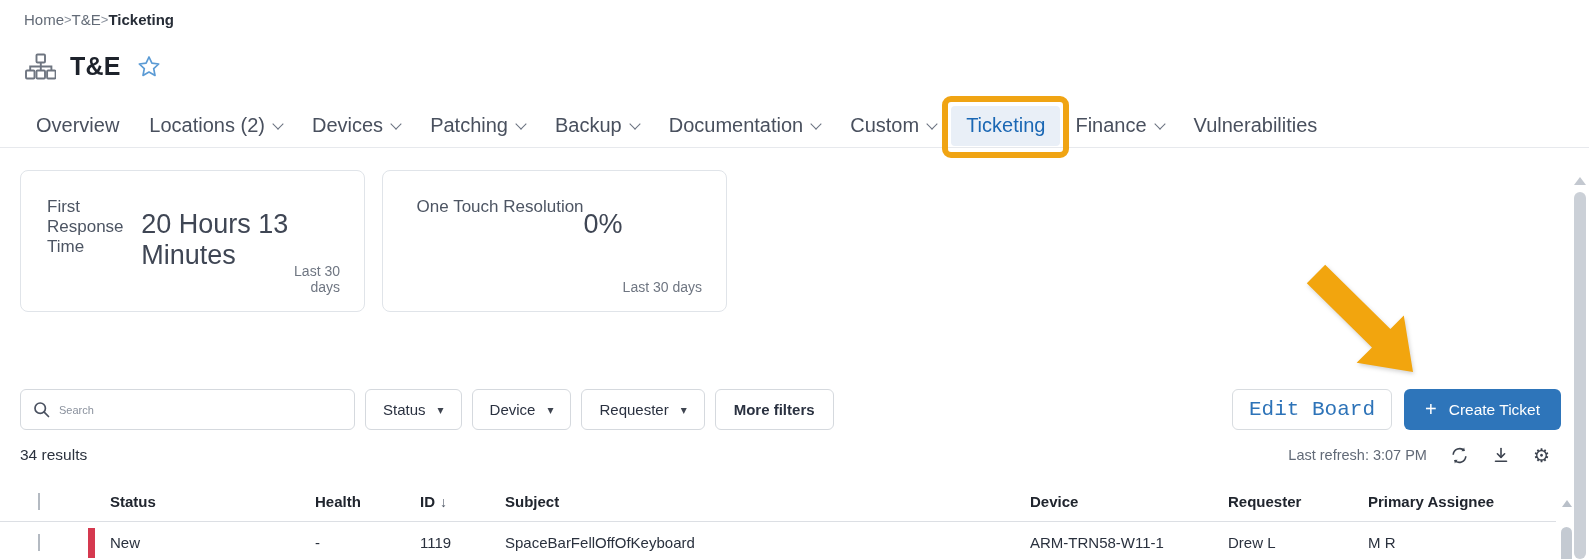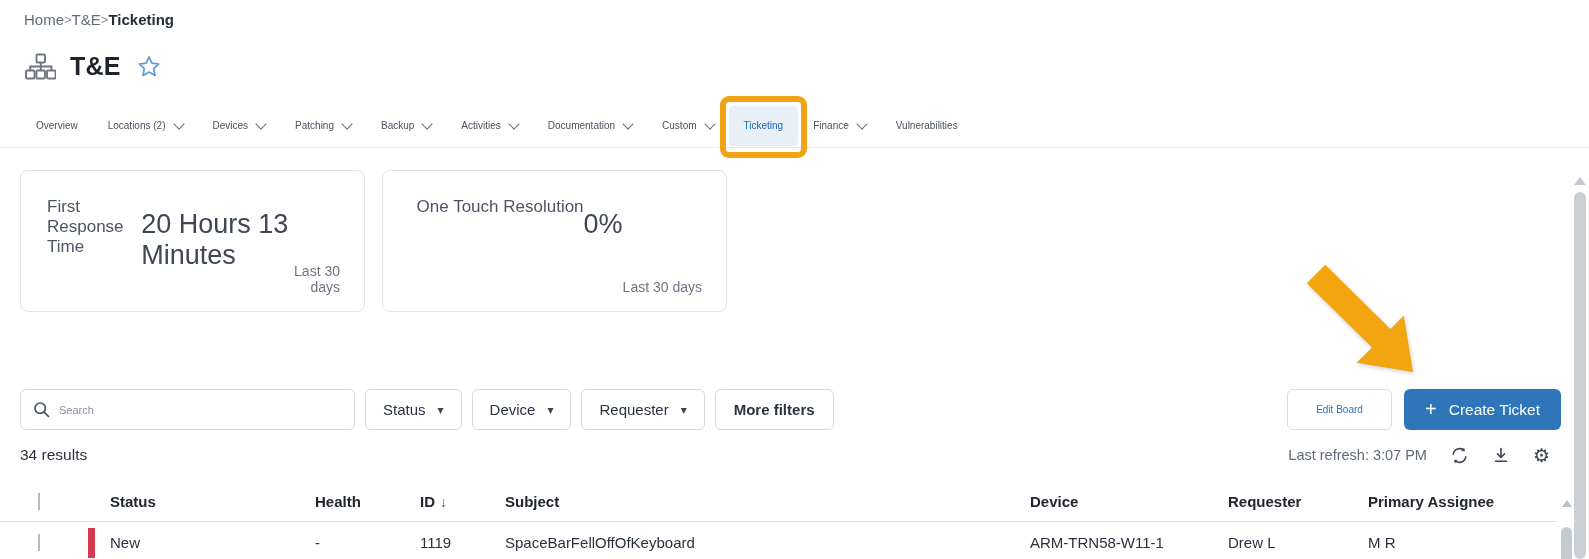--- a/index.html
+++ b/index.html
@@ -14,21 +14,21 @@
   .breadcrumb .crumb.current { color: #272d37; font-weight: 600; cursor: default; }
 
   
   .title-row { position: absolute; top: 52px; left: 25px; display: flex; align-items: center; gap: 14px; }
   .org-icon svg { display: block; }
   .page-title { font-size: 25px; font-weight: 700; color: #1d222b; letter-spacing: .2px; }
   .star-icon { cursor: pointer; margin-left: 2px; display: flex; }
 
   
   .tabbar { position: absolute; top: 104px; left: 0; right: 0; height: 44px; border-bottom: 1px solid #e7e9ed; display: flex; align-items: center; padding-left: 21px; }
-  .tab { position: relative; display: flex; align-items: center; height: 40px; padding: 0 15px; font-size: 10px; color: #49505e; cursor: pointer; white-space: nowrap; }
+  .tab { position: relative; display: flex; align-items: center; height: 40px; padding: 0 15px; font-size: 20px; color: #49505e; cursor: pointer; white-space: nowrap; }
   .tab .chev { width: 8px; height: 8px; border-right: 1.6px solid #6a7280; border-bottom: 1.6px solid #6a7280; transform: rotate(45deg); margin-left: 9px; margin-bottom: 4px; }
   .tab.active { background: #e9eff7; border-radius: 4px; color: #1a67b4; font-weight: 500; }
   .tab-annotation { position: absolute; left: -9px; right: -9px; top: -10px; bottom: -12px; border: 6px solid #f0a413; border-radius: 9px; pointer-events: none; z-index: 5; }
 
   
   .cards { position: absolute; top: 170px; left: 20px; display: flex; gap: 17px; }
   .card { width: 345px; height: 142px; border: 1px solid #e0e4e9; border-radius: 8px; background: #fff; padding: 26px 24px 16px 26px; display: flex; flex-direction: row; justify-content: flex-end; }
   .card-title { font-size: 17px; color: #4d5563; }
   .card-value { font-size: 27px; color: #3f4654; margin-top: 12px; }
   .card-period { font-size: 14px; color: #6f7682; margin-top: auto; text-align: right; }
@@ -41,21 +41,21 @@
 
   
   .filter-row { position: absolute; top: 389px; left: 20px; right: 28px; height: 41px; display: flex; align-items: center; gap: 10px; }
   .search-box { width: 335px; height: 41px; border: 1px solid #d5d9de; border-radius: 6px; background: #fff; display: flex; align-items: center; padding: 0 12px; gap: 9px; }
   .search-box input { border: none; outline: none; flex: 1; font-size: 11px; font-family: inherit; color: #2a313e; background: transparent; }
   .search-box input::placeholder { color: #8a919d; }
   .filter-btn { height: 41px; background: #fff; border: 1px solid #d5d9de; border-radius: 6px; font-family: inherit; font-size: 15px; color: #2a3140; padding: 0 17px; display: flex; align-items: center; gap: 12px; cursor: pointer; }
   .filter-btn .caret { font-size: 12px; color: #3f4550; }
   .filter-btn.more { font-weight: 600; padding: 0 18px; }
   .right-actions { margin-left: auto; display: flex; gap: 12px; }
-  .btn-secondary { height: 41px; min-width: 105px; background: #fff; border: 1px solid #d8dce0; border-radius: 6px; color: #2d73b8; font-family: Liberation Sans, sans-serif; font-size: 10px; padding: 0 16px; cursor: pointer; }
+  .btn-secondary { height: 41px; min-width: 105px; background: #fff; border: 1px solid #d8dce0; border-radius: 6px; color: #2d73b8; font-family: Liberation Mono, monospace; font-size: 21px; padding: 0 16px; cursor: pointer; }
   .btn-primary { height: 41px; background: #2e75ba; border: none; border-radius: 6px; color: #fff; font-family: inherit; font-size: 15.5px; padding: 0 21px; display: flex; align-items: center; gap: 12px; cursor: pointer; }
   .btn-primary .plus { font-size: 20px; font-weight: 400; line-height: 1; margin-top: -2px; }
 
   
   .results-row { position: absolute; top: 443px; left: 20px; right: 39px; height: 24px; display: flex; align-items: center; }
   .results-count { font-size: 15.5px; color: #2b323e; }
   .refresh-meta { margin-left: auto; display: flex; align-items: center; gap: 23px; }
   .last-refresh { font-size: 14.5px; color: #626a77; }
   .icon-btn { background: none; border: none; cursor: pointer; padding: 0; display: flex; align-items: center; color: #3c434f; }
   .gear-glyph { font-size: 19px; line-height: 1; color: #3c434f; }
@@ -126,24 +126,20 @@
       </div>
     <div class="tab">
         <span>Patching</span>
         <span class="chev"></span>
       </div>
     <div class="tab">
         <span>Backup</span>
         <span class="chev"></span>
       </div>
     <div class="tab">
-        <span>Activities</span>
-        <span class="chev"></span>
-      </div>
-    <div class="tab">
         <span>Documentation</span>
         <span class="chev"></span>
       </div>
     <div class="tab">
         <span>Custom</span>
         <span class="chev"></span>
       </div>
     <div class="tab active">
       <span>Ticketing</span>
       <span class="tab-annotation"></span>

